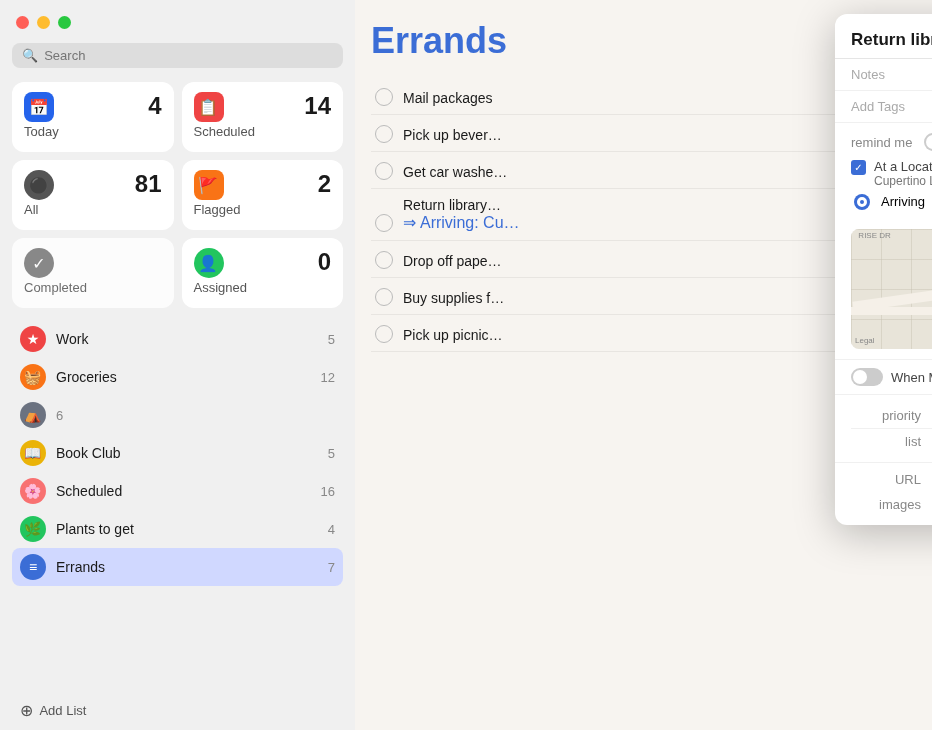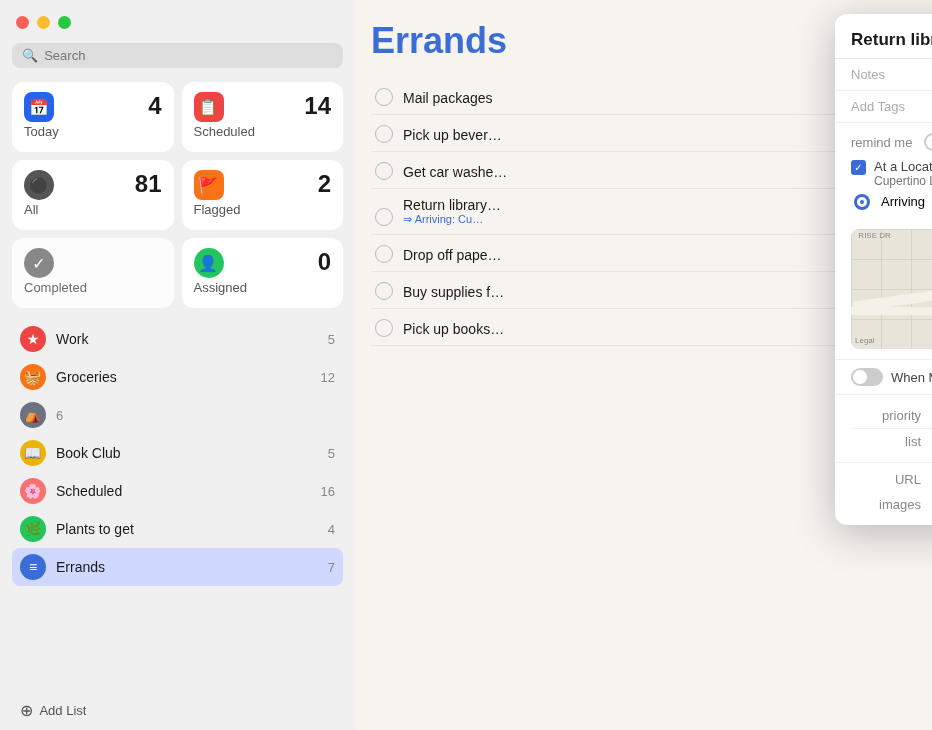--- a/index.html
+++ b/index.html
@@ -178,21 +178,21 @@
       width: 18px;
       height: 18px;
       border: 1.5px solid #bbb;
       border-radius: 50%;
       margin-right: 10px;
       margin-top: 2px;
       flex-shrink: 0;
     }
     .task-content { flex: 1; }
     .task-name { font-size: 14px; color: #1a1a1a; }
-    .task-subtitle { font-size: 11px; color: #3b6dd6; }
+    .task-subtitle { font-size: 16px; color: #3b6dd6; }
 
     .plus-button {
       position: absolute;
       top: 20px;
       right: 20px;
       font-size: 22px;
       color: #333;
       cursor: pointer;
     }
     .info-button {
@@ -550,21 +550,21 @@
     </li>
     <li class="task-item">
       <div class="task-circle"></div>
       <div class="task-content">
           <div class="task-name">Buy supplies f…</div>
         </div>
     </li>
     <li class="task-item">
       <div class="task-circle"></div>
       <div class="task-content">
-          <div class="task-name">Pick up books…</div>
+          <div class="task-name">Pick up picnic…</div>
         </div>
     </li>
   </ul>
 
   <span class="info-button">ℹ</span>
 
   <div class="detail-panel">
     <div class="detail-header">
       <span class="detail-title">Return library books</span>
 

